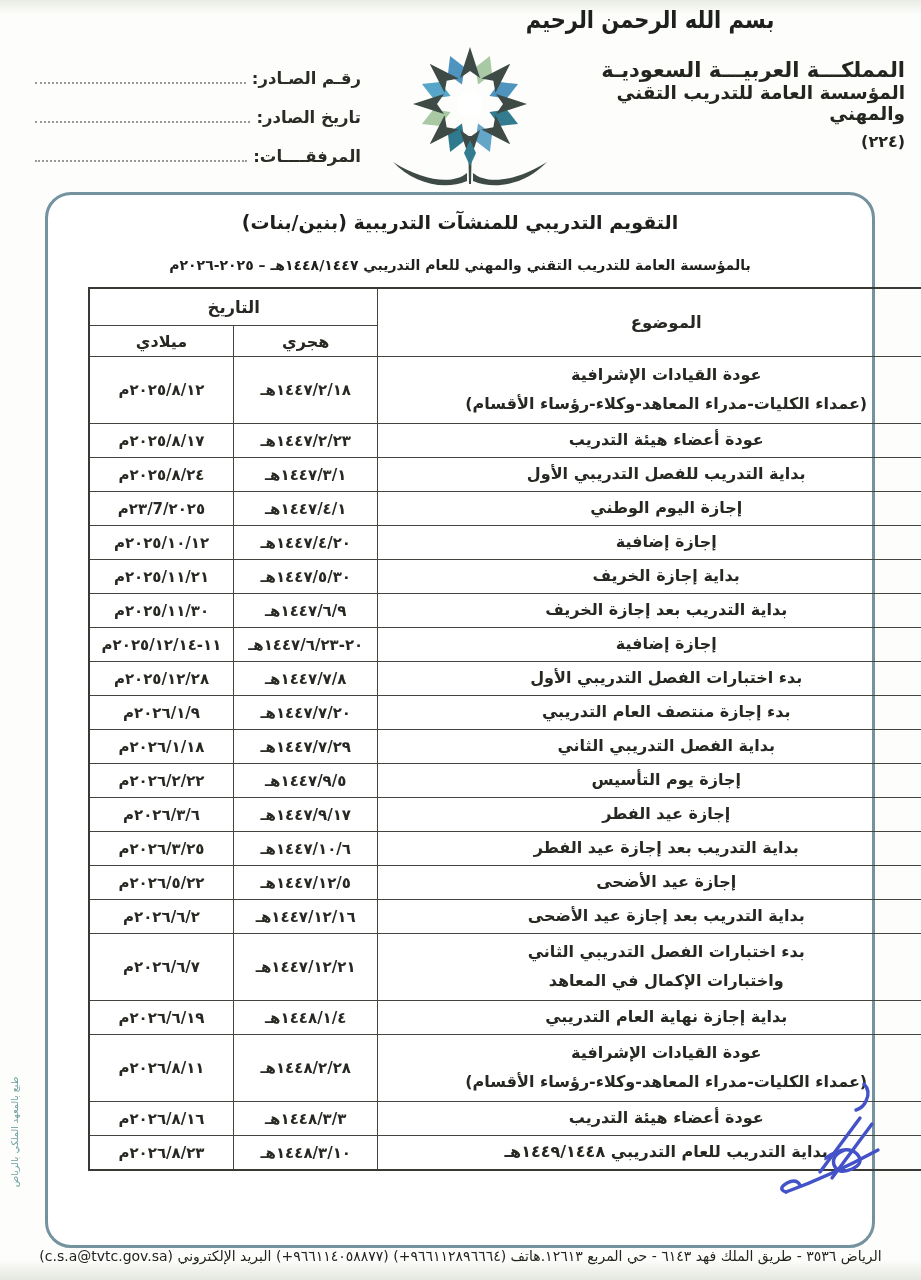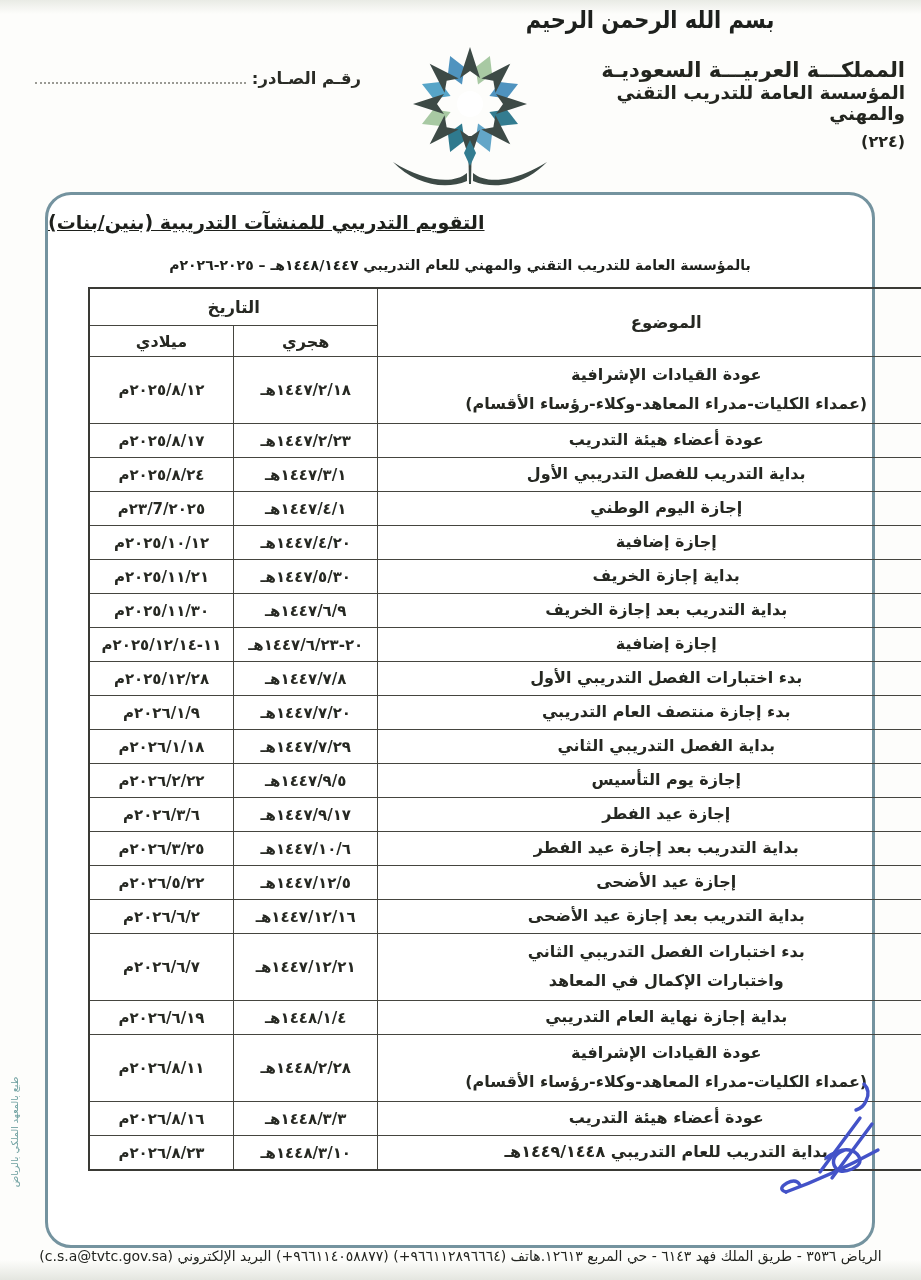--- a/index.html
+++ b/index.html
@@ -28,21 +28,21 @@
   .lh-right .code{font-size:16px;margin-top:8px;font-weight:bold;}
   .lh-left{position:absolute;left:33px;top:64px;width:328px;}
   .field-row{display:flex;flex-direction:row;align-items:flex-end;margin-bottom:15px;height:24px;}
   .field-row .lbl{font-size:16.5px;font-weight:600;white-space:nowrap;color:#2a2c26;}
   .field-row .dots{flex:1;border-bottom:2px dotted #9a9a94;margin-left:2px;margin-right:6px;margin-bottom:4px;}
   
   .main-box{
     position:absolute;left:45px;top:192px;width:824px;height:1050px;
     border:3px solid #74939f;border-radius:26px;background:#fff;
   }
-  .title1{margin-top:16px;text-align:left;font-size:19px;font-weight:bold;color:#1e201c;text-decoration:underline;}
+  .title1{margin-top:16px;text-align:center;font-size:19px;font-weight:bold;color:#1e201c;}
   .title2{margin-top:24px;text-align:center;font-size:14px;font-weight:bold;color:#1e201c;}
   
   table.cal{
     position:absolute;left:40px;top:92px;
     width:868px;border-collapse:collapse;table-layout:fixed;
     font-weight:bold;color:#262822;
   }
   table.cal td{border:1px solid #45453f;text-align:center;vertical-align:middle;padding:0 4px;}
   table.cal{border:2px solid #3a3a35;}
   td.sub{width:381px;font-size:16px;}
@@ -142,20 +142,28 @@
     <div class="country">المملكـــة العربيـــة السعوديـة</div>
     <div class="org">المؤسسة العامة للتدريب التقني والمهني</div>
     <div class="code">(٢٢٤)</div>
   </div>
 
   <div class="lh-left">
     <div class="field-row">
       <span class="lbl">رقـم الصـادر:</span>
       <span class="dots"></span>
     </div>
+    <div class="field-row">
+      <span class="lbl">تاريخ الصادر:</span>
+      <span class="dots"></span>
+    </div>
+    <div class="field-row">
+      <span class="lbl">المرفقــــات:</span>
+      <span class="dots"></span>
+    </div>
   </div>
 
   <div class="main-box">
     <div class="title1">التقويم التدريبي للمنشآت التدريبية (بنين/بنات)</div>
     <div class="title2">بالمؤسسة العامة للتدريب التقني والمهني للعام التدريبي ١٤٤٨/١٤٤٧هـ – ٢٠٢٥-٢٠٢٦م</div>
 
     <table class="cal">
       <thead>
         <tr class="r1">
           <td class="sub" rowspan="2">الموضوع</td>

